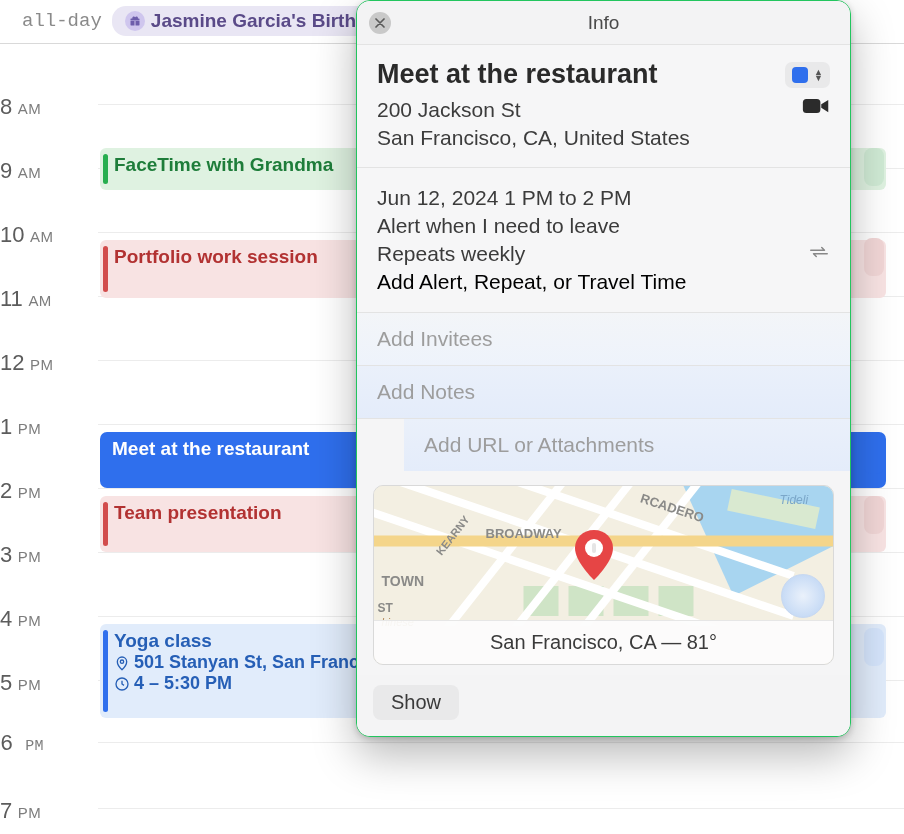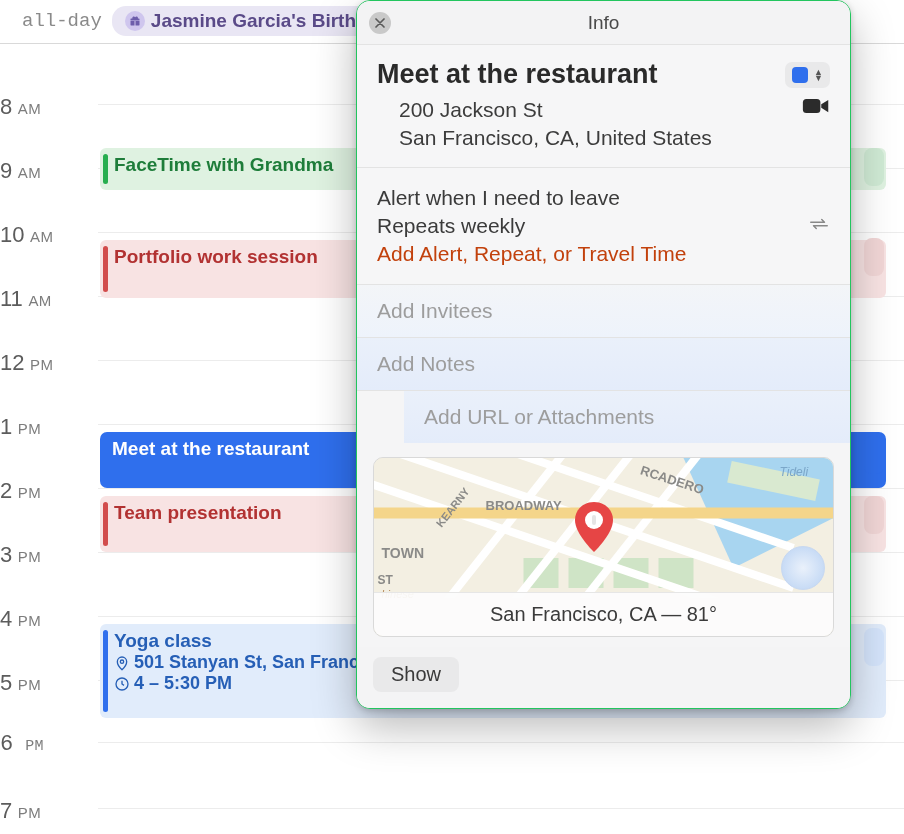--- a/index.html
+++ b/index.html
@@ -163,31 +163,30 @@
     display:inline-flex; align-items:center; gap:6px;
     background:#e9e9ea; border-radius:7px;
     padding:5px 7px;
     cursor:pointer;
   }
   .cal-picker .sw{ width:16px; height:16px; background:#2f6fed; border-radius:4px; }
   .chev-updown{ display:flex; flex-direction:column; line-height:6px; font-size:9px; color:#555;}
   .loc-row{
     display:flex; justify-content:space-between; align-items:flex-start;
     margin-top:6px;
-    margin-left:22px;
   }
   .loc-row .loc{
     font-size:21px; color:#3c3c3c; line-height:1.35;
   }
   .video-icon svg{ width:28px; height:20px; fill:#2b2b2b; }
 
   .time-block .line{
     font-size:21px; color:#3b3b3b; margin:4px 0;
   }
-  .time-block .muted{ color:#c2410c; }
+  .time-block .muted{ color:#000000; }
   .time-block .row-flex{ display:flex; justify-content:space-between; align-items:center;}
   .repeat-icon svg{ width:22px; height:18px; stroke:#888; fill:none; stroke-width:1.6;}
 
   .add-row{
     padding:14px 20px;
     font-size:21px;
     color:#9d9d9d;
     border-bottom:1px solid #e3e3e3;
     background:linear-gradient(#f3f5f8,#eef3fb);
     cursor:text;
@@ -379,20 +378,21 @@
       <div class="video-icon">
         <svg viewBox="0 0 32 22">
             <rect x="1" y="3" width="20" height="16" rx="4"></rect>
             <path d="M22 9 L30 4 V18 L22 13 Z"></path>
           </svg>
       </div>
     </div>
   </div>
 
   <div class="pop-section time-block">
+    <div class="line">Jun 12, 2024  1 PM to 2 PM</div>
     <div class="line">Alert when I need to leave</div>
     <div class="line row-flex">
       <span>Repeats weekly</span>
       <span class="repeat-icon">
         <svg viewBox="0 0 24 18">
             <path d="M3 7 H18 L15 4 M21 11 H6 L9 14" stroke-linecap="round" stroke-linejoin="round"></path>
           </svg>
       </span>
     </div>
     <div class="line muted">Add Alert, Repeat, or Travel Time</div>

